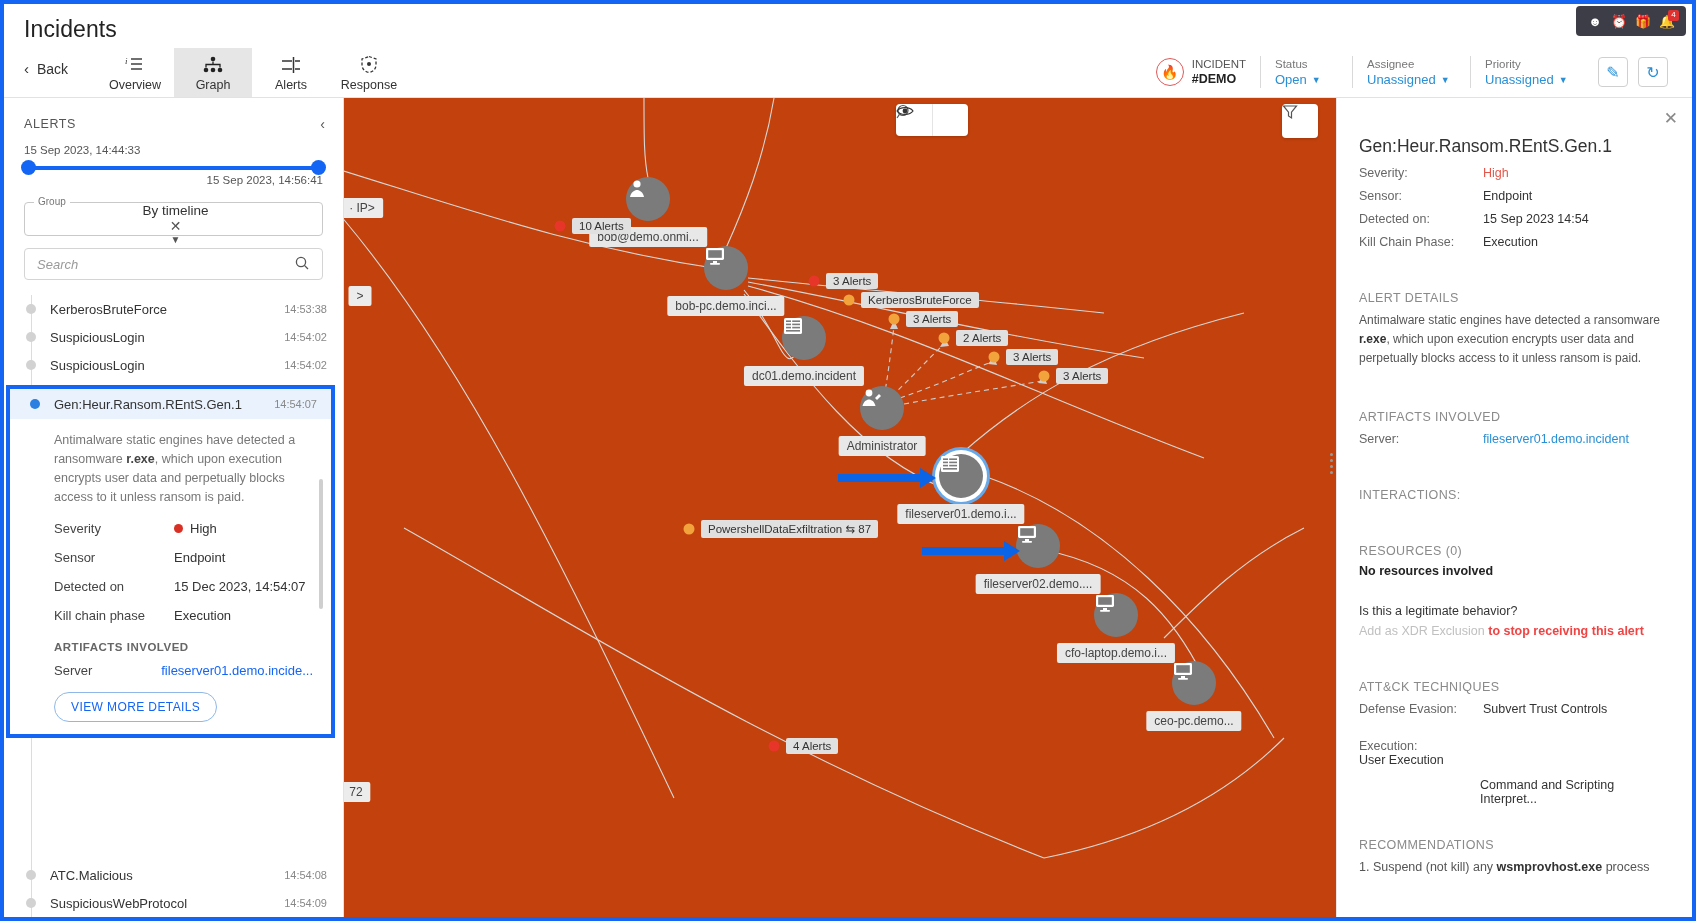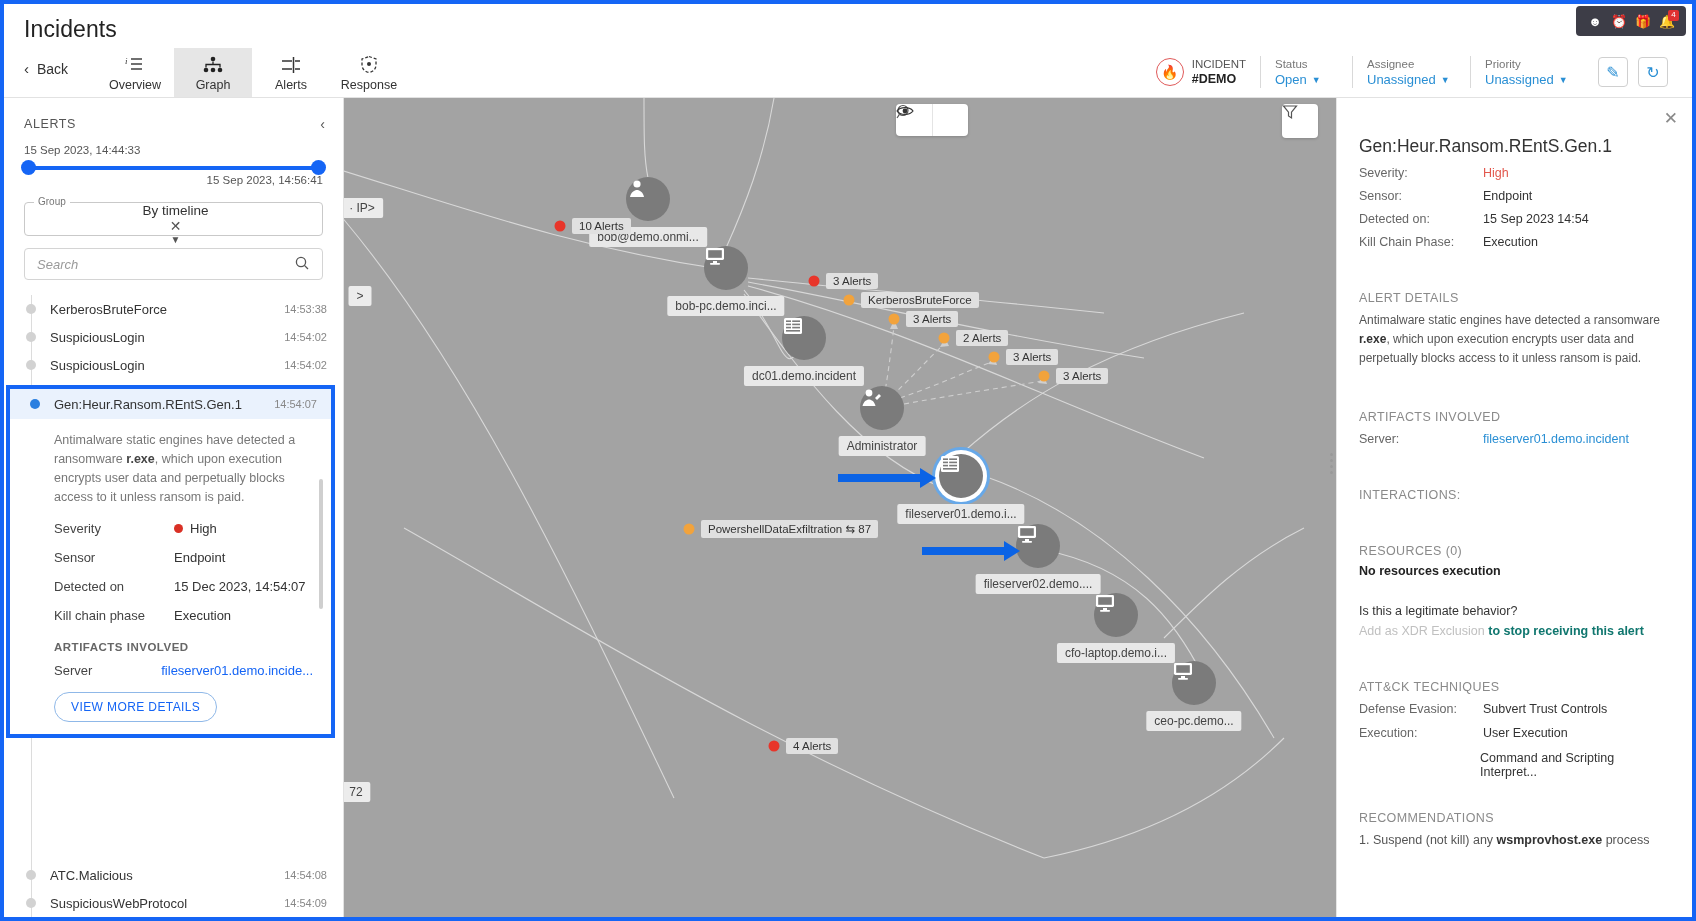--- a/index.html
+++ b/index.html
@@ -179,21 +179,21 @@
   }
   .sel-scroll {
     position: absolute; right: 8px; top: 60px; width: 4px; height: 130px;
     background: #cfcfcf; border-radius: 2px;
   }
   .link { color: #1565f5; margin-left: 8px; }
 
   
   .canvas {
     position: absolute; left: 340px; top: 94px; right: 356px; bottom: 0;
-    background: #a3a3a3; overflow: hidden;
+    background: #c2410c; overflow: hidden;
   }
   .canvas svg { position: absolute; inset: 0; }
 
   .gnode {
     position: absolute; width: 44px; height: 44px; border-radius: 50%;
     background: #7b7b7b; display: flex; align-items: center; justify-content: center;
     color: #fff; transform: translate(-50%,-50%); cursor: pointer;
   }
   .gnode.sel { box-shadow: 0 0 0 4px #fff, 0 0 0 7px #67a8e8; }
   .glabel {
@@ -247,21 +247,21 @@
   .rp-k { width: 124px; color: #666; }
   .rp-v { color: #333; }
   .rp-v.high { color: #e2574c; }
   .rp-sec { padding: 0 22px; margin-top: 42px; font-size: 12.5px; color: #8a8a8a; letter-spacing: .4px; }
   .rp-p { padding: 6px 22px 0 22px; font-size: 12px; color: #555; line-height: 19px; }
   .rp-p b { color: #333; }
   .rp-strong { padding: 6px 22px 0 22px; font-size: 12.5px; color: #222; font-weight: bold; }
   .rp-q { padding: 0 22px; margin-top: 26px; font-size: 12.5px; color: #333; }
   .rp-excl { padding: 6px 22px 0 22px; font-size: 12.5px; }
   .rp-excl .dis { color: #c0c0c0; }
-  .rp-excl .on { color: #0f766e; font-weight: bold; }
+  .rp-excl .on { color: #ef4444; font-weight: bold; }
   .rp-link { color: #2a8fd4; }
 </style>
 </head>
 <body>
 
 <div id="root">
 
   <div class="topbar">
     <div class="win-icons">
       <span class="wi">☻</span>
@@ -713,33 +713,33 @@
 
     <div class="rp-sec">ARTIFACTS INVOLVED</div>
     <div class="rp-kv" style="margin-top:8px;">
       <div class="rp-k">Server:</div>
       <div class="rp-v rp-link">fileserver01.demo.incident</div>
     </div>
 
     <div class="rp-sec">INTERACTIONS:</div>
 
     <div class="rp-sec">RESOURCES (0)</div>
-    <div class="rp-strong">No resources execution</div>
+    <div class="rp-strong">No resources involved</div>
 
     <div class="rp-q">Is this a legitimate behavior?</div>
     <div class="rp-excl">
       <span class="dis">Add as XDR Exclusion</span><span class="on"> to stop receiving this alert</span>
     </div>
 
     <div class="rp-sec">ATT&amp;CK TECHNIQUES</div>
     <div class="rp-kv" style="margin-top:8px;">
       <div class="rp-k">Defense Evasion:</div>
       <div class="rp-v">Subvert Trust Controls</div>
     </div>
-    <div class="rp-kv" style="margin-top:10px;">
+    <div class="rp-kv" style="margin-top:23px;flex-direction:column;">
       <div class="rp-k">Execution:</div>
       <div class="rp-v">User Execution</div>
     </div>
     <div class="rp-kv" style="margin-top:11px;">
       <div class="rp-k"></div>
       <div class="rp-v">Command and Scripting Interpret...</div>
     </div>
 
     <div class="rp-sec" style="margin-top:32px;">RECOMMENDATIONS</div>
     <div class="rp-p" style="font-size:12.5px;">

